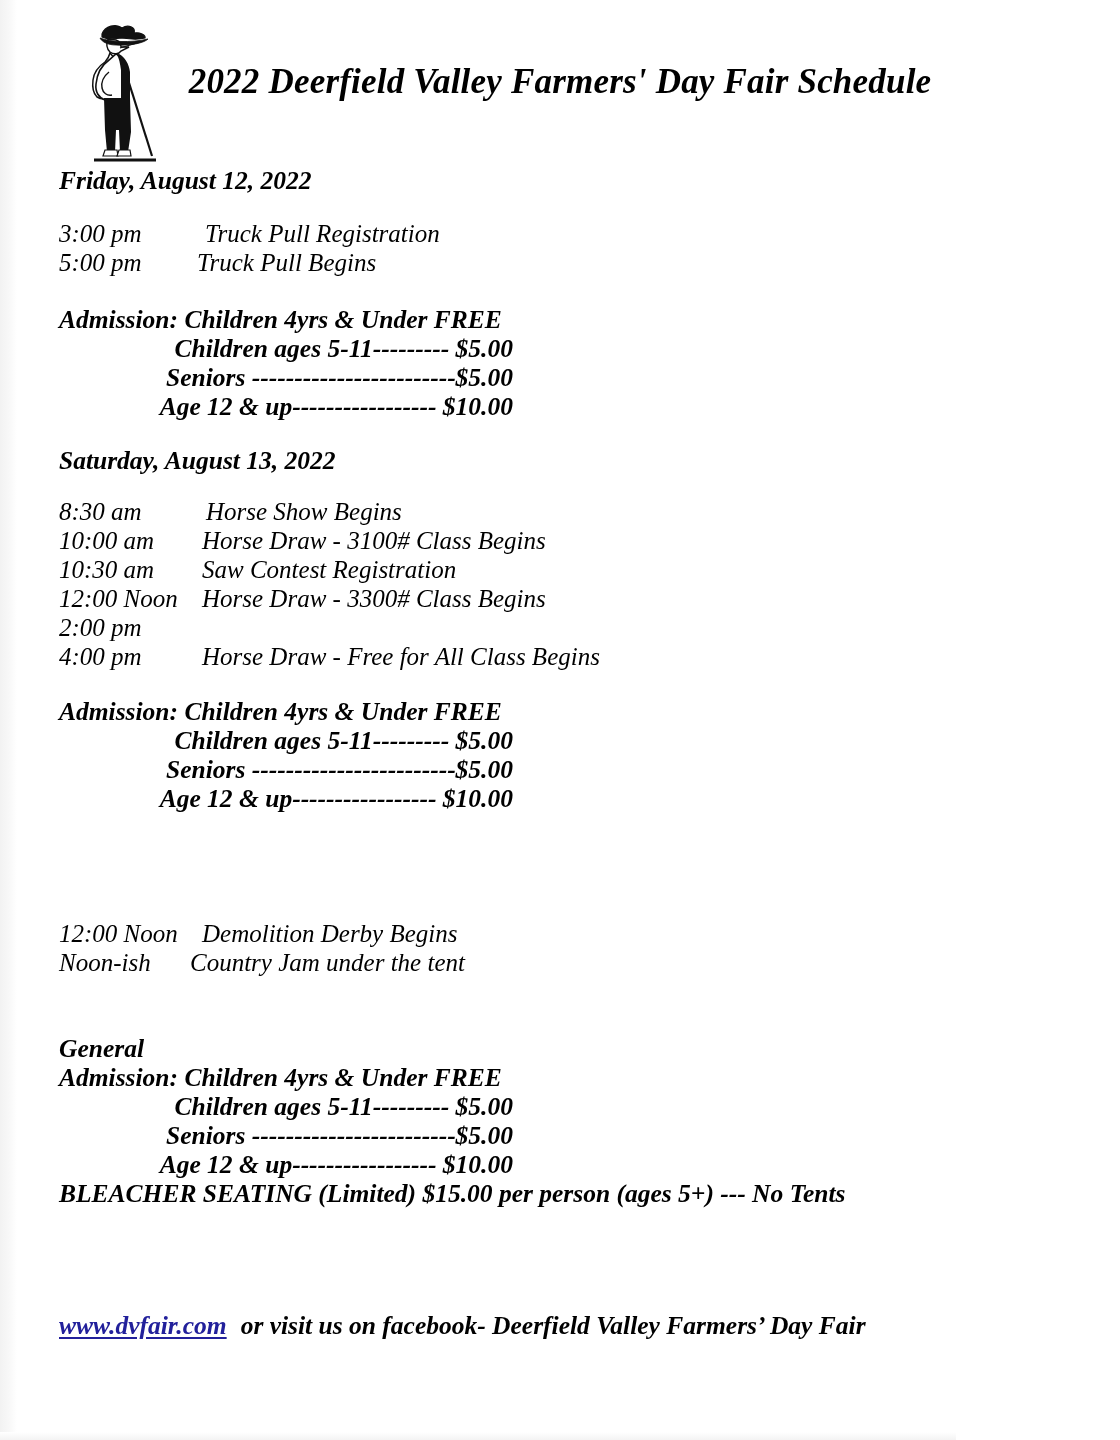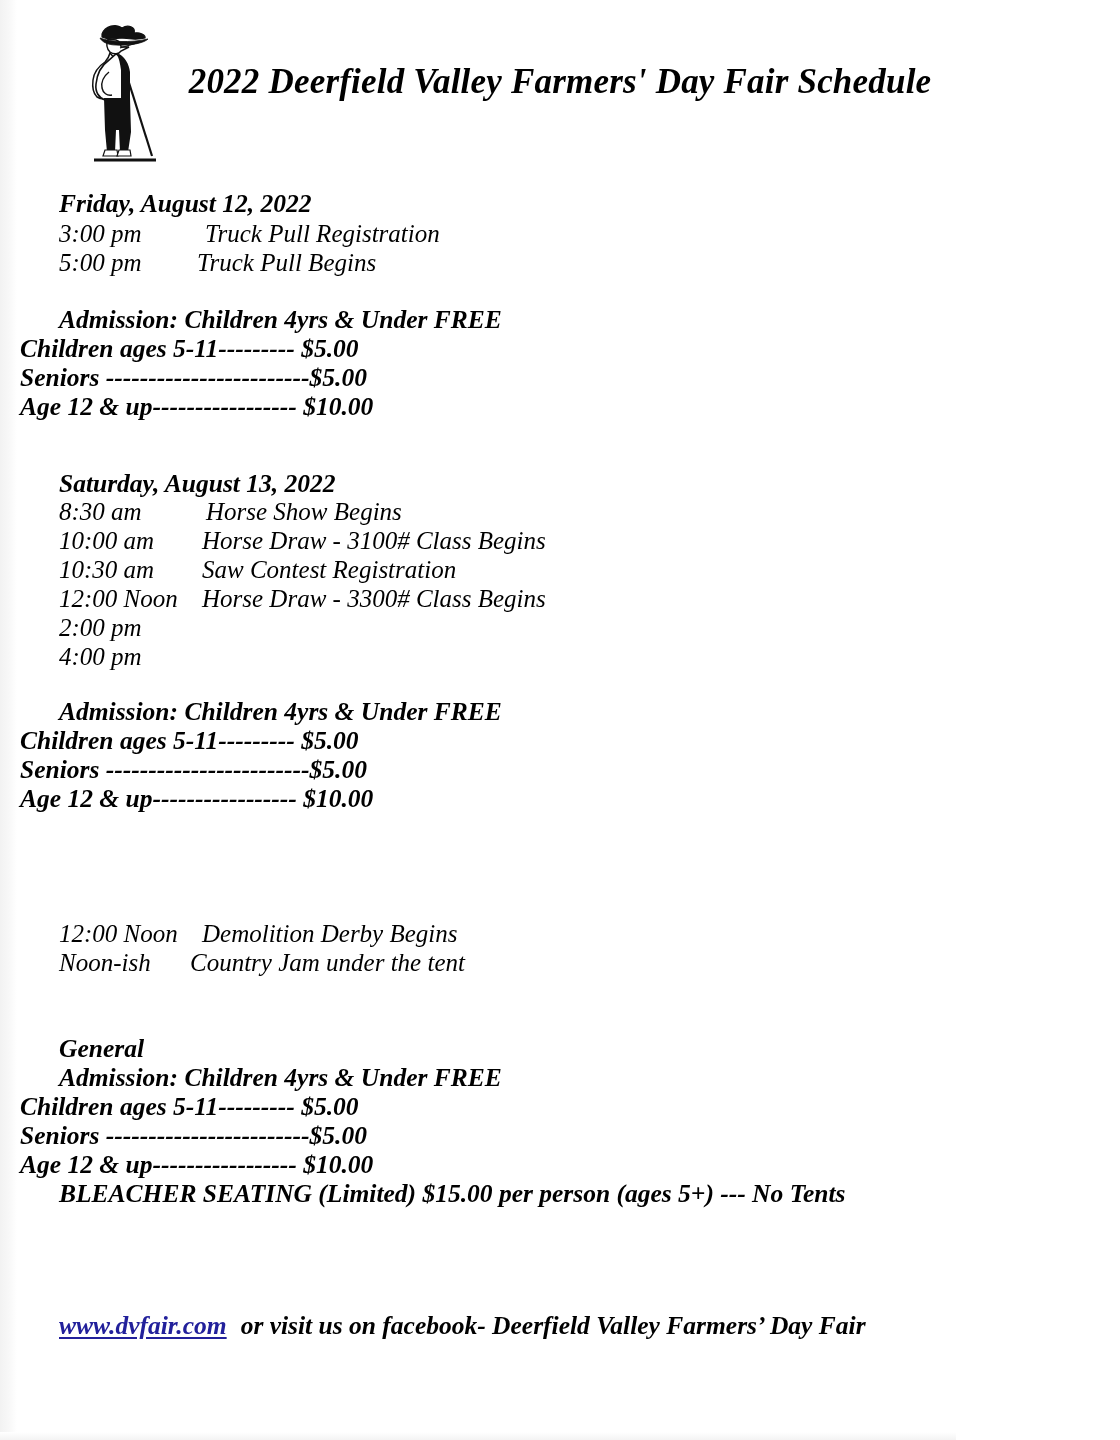--- a/index.html
+++ b/index.html
@@ -73,21 +73,20 @@
     position: absolute;
     left: 0; top: 0;
     width: 1120px; height: 1440px;
   }
   .line {
     position: absolute;
     white-space: nowrap;
     font-style: italic;
     font-size: 25px;
     line-height: 1;
-    margin-top: 23px;
   }
   .day-head {
     font-weight: bold;
     font-size: 25.5px;
   }
   .sched-time {
     position: absolute;
     left: 59px;
     font-style: italic;
     font-size: 25px;
@@ -106,21 +105,21 @@
     font-style: italic;
     font-size: 25.5px;
     white-space: nowrap;
   }
   .adm-row {
     position: absolute;
     font-weight: bold;
     font-style: italic;
     font-size: 25.5px;
     white-space: nowrap;
-    margin-left: 20px;
+    text-align: right;
   }
   .general-label {
     position: absolute;
     left: 59px;
     font-weight: bold;
     font-style: italic;
     font-size: 25.5px;
     white-space: nowrap;
   }
   .bleacher {
@@ -241,20 +240,21 @@
 
     <div class="sched-time" style="top:556px;">10:30 am</div>
     <div class="sched-event" style="left:202px; top:556px;">Saw Contest Registration</div>
 
     <div class="sched-time" style="top:585px;">12:00 Noon</div>
     <div class="sched-event" style="left:202px; top:585px;">Horse Draw - 3300# Class Begins</div>
 
     <div class="sched-time" style="top:614px;">2:00 pm</div>
 
     <div class="sched-time" style="top:643px;">4:00 pm</div>
+    <div class="sched-event" style="left:202px; top:643px;">Horse Draw - Free for All Class Begins</div>
 
     <div class="adm-head" style="top:697px;">Admission: Children 4yrs &amp; Under FREE</div>
     <div class="adm-row" style="left:0px; width:513px; top:726px;">Children ages 5-11--------- $5.00</div>
     <div class="adm-row" style="left:0px; width:513px; top:755px;">Seniors ------------------------$5.00</div>
     <div class="adm-row" style="left:0px; width:513px; top:784px;">Age 12 &amp; up----------------- $10.00</div>
 
 
     <div class="sched-time" style="top:920px;">12:00 Noon</div>
     <div class="sched-event" style="left:202px; top:920px;">Demolition Derby Begins</div>
 

